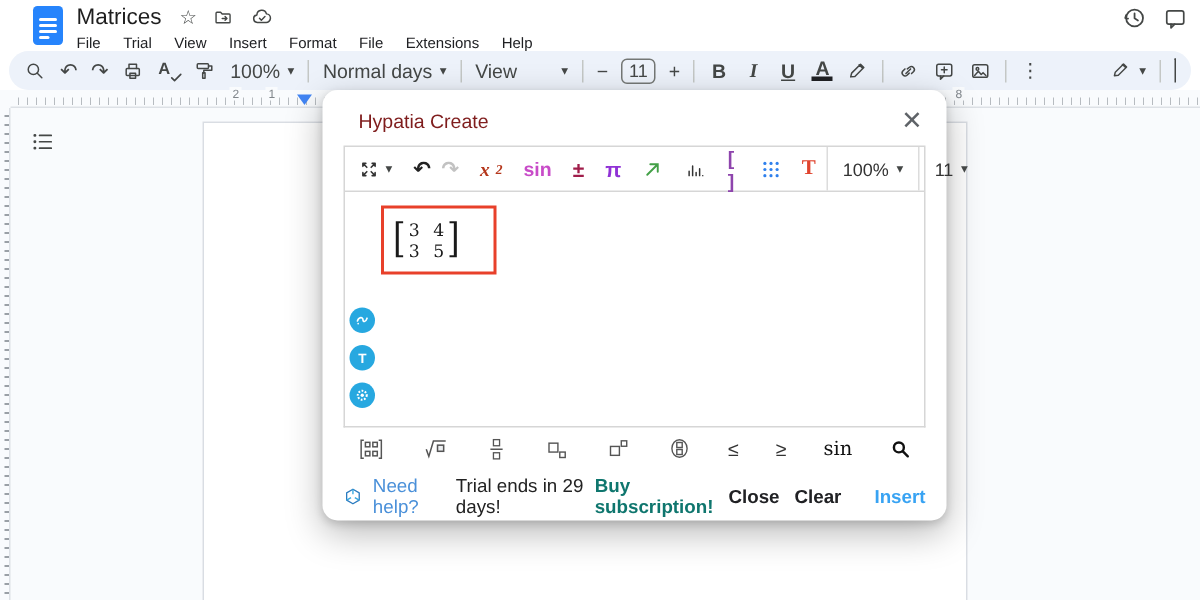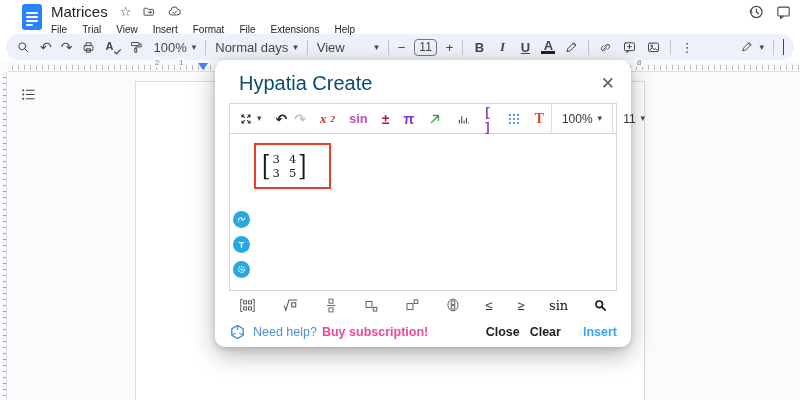--- a/index.html
+++ b/index.html
@@ -47,21 +47,21 @@
   .indent-tri { position:absolute; top:3px; width:0; height:0; border-left:5px solid transparent; border-right:5px solid transparent; border-top:7px solid #4285f4; }
   .vruler { position:absolute; left:0; top:12px; bottom:0; width:7px; border-right:1px solid #dde1e6;
     background:repeating-linear-gradient(180deg, transparent 0 5px, #9aa0a6 5px 6px) right/3px 100% no-repeat; }
   .outline-btn { position:absolute; left:20px; top:26px; }
   .page { position:absolute; left:135px; top:21px; width:510px; height:340px; background:#fff; border:1px solid #d9dde3; }
 
   
   .dialog { position:absolute; left:215px; top:60px; width:416px; height:287px; background:#fff; border-radius:10px;
     box-shadow:0 8px 24px rgba(0,0,0,.28), 0 2px 6px rgba(0,0,0,.15); z-index:20; }
   .dlg-header { display:flex; align-items:center; padding:12px 16px 8px 24px; }
-  .dlg-title { font-size:20px; font-weight:500; color:#0c4a6e; }
+  .dlg-title { font-size:13px; font-weight:500; color:#7f1d1d; }
   .dlg-close { margin-left:auto; font-size:17px; color:#5f6368; cursor:default; line-height:1; }
 
   .dlg-toolbar { margin:0 14px; height:31px; border:1px solid #d6d6d6; display:flex; align-items:center; padding:0 2px; }
   .dt-item { padding:0 7px; display:flex; align-items:center; gap:4px; font-size:13px; }
   .dt-sep { width:1px; align-self:stretch; background:#e3e3e3; }
   .undo-g { color:#222; font-size:14px; font-weight:700; }
   .redo-g { color:#c2c2c2; font-size:14px; font-weight:700; }
   .xsup { color:#b5371c; font-weight:700; font-family:"Liberation Serif",serif; font-style:italic; }
   .xsup sup { font-size:9px; }
   .sin-m { color:#c84bc8; font-weight:600; }
@@ -80,21 +80,21 @@
   .circle-btn { width:17px; height:17px; border-radius:50%; background:#27a8e0; display:flex; align-items:center; justify-content:center; color:#fff; font-size:9px; font-weight:700; }
 
   .sym-row { margin:0 14px; height:28px; display:flex; align-items:center; justify-content:space-between; padding:0 9px; }
   .sym { display:flex; align-items:center; justify-content:center; color:#333; }
   .sym-txt { font-size:13px; }
   .sym-sin { font-family:"DejaVu Serif",serif; font-size:13px; color:#111; }
 
   .dlg-footer { margin:4px 14px 0; display:flex; align-items:center; font-size:12.5px; }
   .help-link { color:#4a90d9; margin-left:7px; }
   .trial-txt { color:#222; margin-left:8px; }
-  .buy-link { color:#ec4899; font-weight:700; margin-left:5px; }
+  .buy-link { color:#0f766e; font-weight:700; margin-left:5px; }
   .foot-btn { color:#202124; font-weight:600; margin-left:10px; }
   .insert-btn { color:#38a3f3; font-weight:600; margin-left:22px; }
 
   .chev-up { width:9px; height:9px; border-left:1.7px solid #444746; border-top:1.7px solid #444746; transform:rotate(45deg) translateY(3px); }
 </style>
 </head>
 <body>
 
 <div class="topbar">
   <div class="docs-logo">
@@ -405,19 +405,20 @@
         </svg>
     </span>
   </div>
 
   <div class="dlg-footer">
     <svg width="17" height="18" viewBox="0 0 24 24" style="fill:none;stroke-linejoin:round">
       <path d="M12 2.8 20 7.4v9.2L12 21.2 4 16.6V7.4z" stroke="#2b7cc0" stroke-width="1.7"></path>
       <path d="M12 2.8v6.4M20 16.6l-5.6-3.2M4 16.6l5.6-3.2" stroke="#35a8e0" stroke-width="1.7"></path>
     </svg>
     <span class="help-link">Need help?</span>
+    <span class="trial-txt">Trial ends in 29 days!</span>
     <span class="buy-link">Buy subscription!</span>
     <span style="margin-left:auto"></span>
     <span class="foot-btn">Close</span>
     <span class="foot-btn">Clear</span>
     <span class="insert-btn">Insert</span>
   </div>
 </div>
 
 </body></html>

